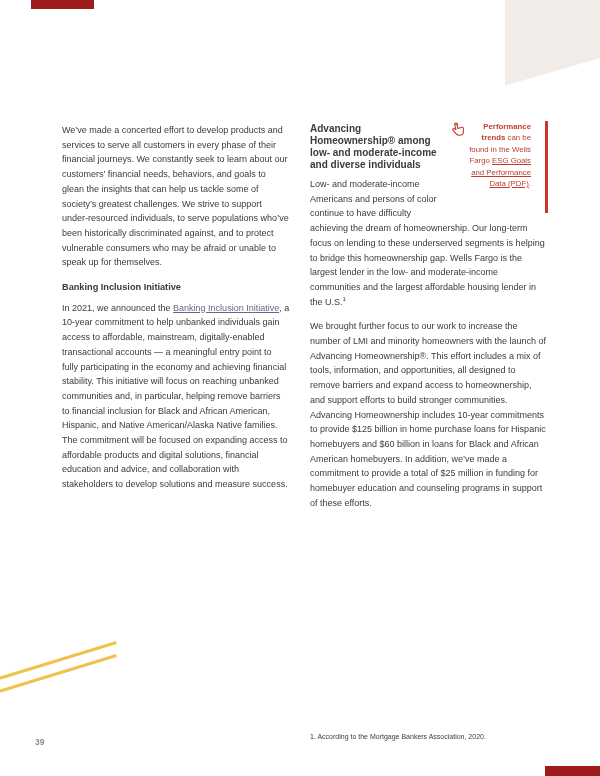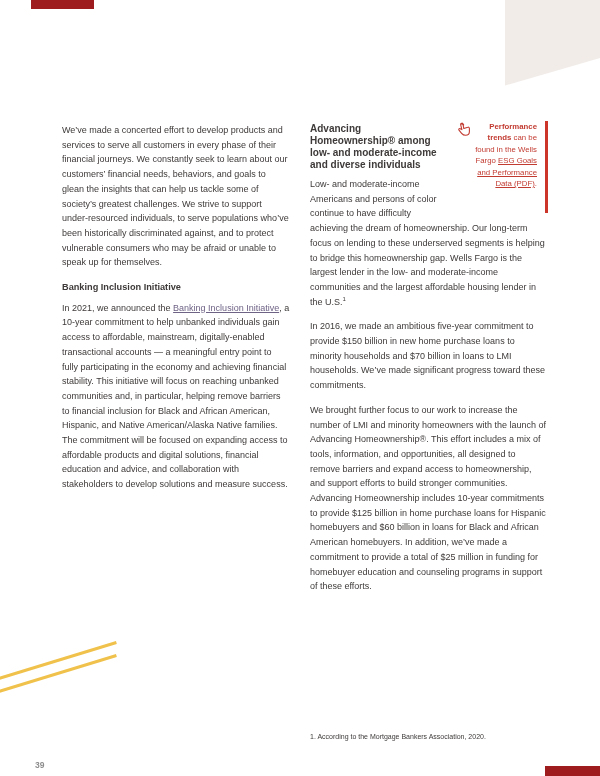--- a/index.html
+++ b/index.html
@@ -26,29 +26,29 @@
   .col-right { left:310px; width:238px; }
   .col-left h3 { font-size:9.2px; margin:4px 0 6px 0; color:#3e3a39; }
   .col-right h2 { font-size:10px; line-height:12px; margin:0 0 6px 0; width:158px; color:#3e3a39; }
   .plink { color:#6e6285; text-decoration:underline; cursor:pointer; }
   sup { font-size:6px; vertical-align:super; line-height:0; }
 
   
   .callout {
     float:right; width:88px; height:92px; margin:-2px 0 4px 12px;
     display:flex; align-items:flex-start;
-    border-right:3px solid #cb352a; 
+    border-right:3px solid #cb352a; padding-right:6px;
     font-size:7.8px; line-height:11.4px; color:#c23b31;
   }
   .callout-text { width:64px; text-align:right; margin-left:2px; }
   .callout-text strong { font-weight:bold; }
   .callout-link { color:#c23b31; text-decoration:underline; cursor:pointer; }
   .hand { width:14px; flex:none; margin-top:1px; }
 
-  .page-number { position:absolute; left:35px; top:760px; font-size:8.5px; font-weight:600; color:#8d8d8d; }
+  .page-number { position:absolute; left:35px; top:737px; font-size:8.5px; font-weight:600; color:#8d8d8d; }
   .footnote    { position:absolute; left:310px; top:733px; font-size:7px; color:#3e3a39; }
 </style>
 </head>
 <body>
 
 <div class="page">
 
   <div class="bar-top-left"></div>
   <div class="beige-shape"></div>
 
@@ -62,21 +62,20 @@
     <aside class="callout">
       <span class="hand">
         <svg width="14" height="15" viewBox="0 0 14 15" aria-hidden="true">
           <path d="M4.6 1.2 C3.8 1.4 3.5 2.1 3.7 2.9 L4.9 7.6 L3.2 6.7 C2.2 6.2 1.3 7.2 2 8.1 L4.6 11.3 C5.6 12.5 7 13.3 8.6 13.3 C10.8 13.3 12.4 11.7 12.4 9.5 L12.4 6.4 C12.4 5.5 11.6 4.9 10.8 5.2 L6.8 6.5 L5.9 2 C5.8 1.3 5.2 1 4.6 1.2 Z M4.9 2.2 C6.3 1.4 7.2 2.8 6.3 3.6" fill="none" stroke="#c23b31" stroke-width="1.1" stroke-linejoin="round" stroke-linecap="round"></path>
         </svg>
       </span>
       <div class="callout-text"><strong>Performance trends</strong><span> can be found in the Wells Fargo </span><a class="callout-link">ESG Goals and Performance Data (PDF)</a><span>.</span></div>
     </aside>
     <h2>Advancing Homeownership® among low- and moderate-income and diverse individuals</h2>
     <p><span>Low- and moderate-income Americans and persons of color continue to have difficulty achieving the dream of homeownership. Our long-term focus on lending to these underserved segments is helping to bridge this homeownership gap. Wells Fargo is the largest lender in the low- and moderate-income communities and the largest affordable housing lender in the U.S.</span><sup>1</sup></p>
-    <p>In 2016, we made an ambitious five-year commitment to provide $150 billion in new home purchase loans to minority households and $70 billion in loans to LMI households. We’ve made significant progress toward these commitments.</p>
     <p>We brought further focus to our work to increase the number of LMI and minority homeowners with the launch of Advancing Homeownership®. This effort includes a mix of tools, information, and opportunities, all designed to remove barriers and expand access to homeownership, and support efforts to build stronger communities. Advancing Homeownership includes 10-year commitments to provide $125 billion in home purchase loans for Hispanic homebuyers and $60 billion in loans for Black and African American homebuyers. In addition, we’ve made a commitment to provide a total of $25 million in funding for homebuyer education and counseling programs in support of these efforts.</p>
   </div>
 
   <div class="yline l1"></div>
   <div class="yline l2"></div>
 
   <div class="page-number">39</div>
   <div class="footnote">1. According to the Mortgage Bankers Association, 2020.</div>
 
   <div class="bar-bottom-right"></div>

